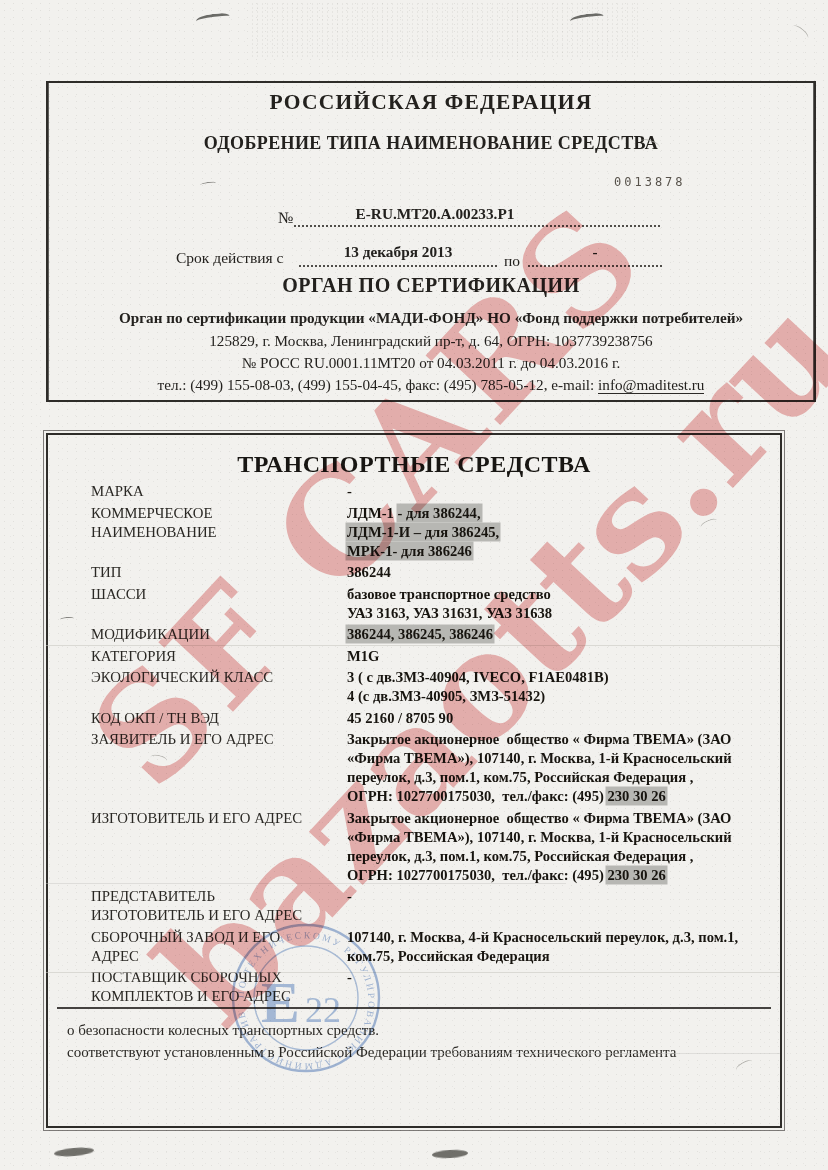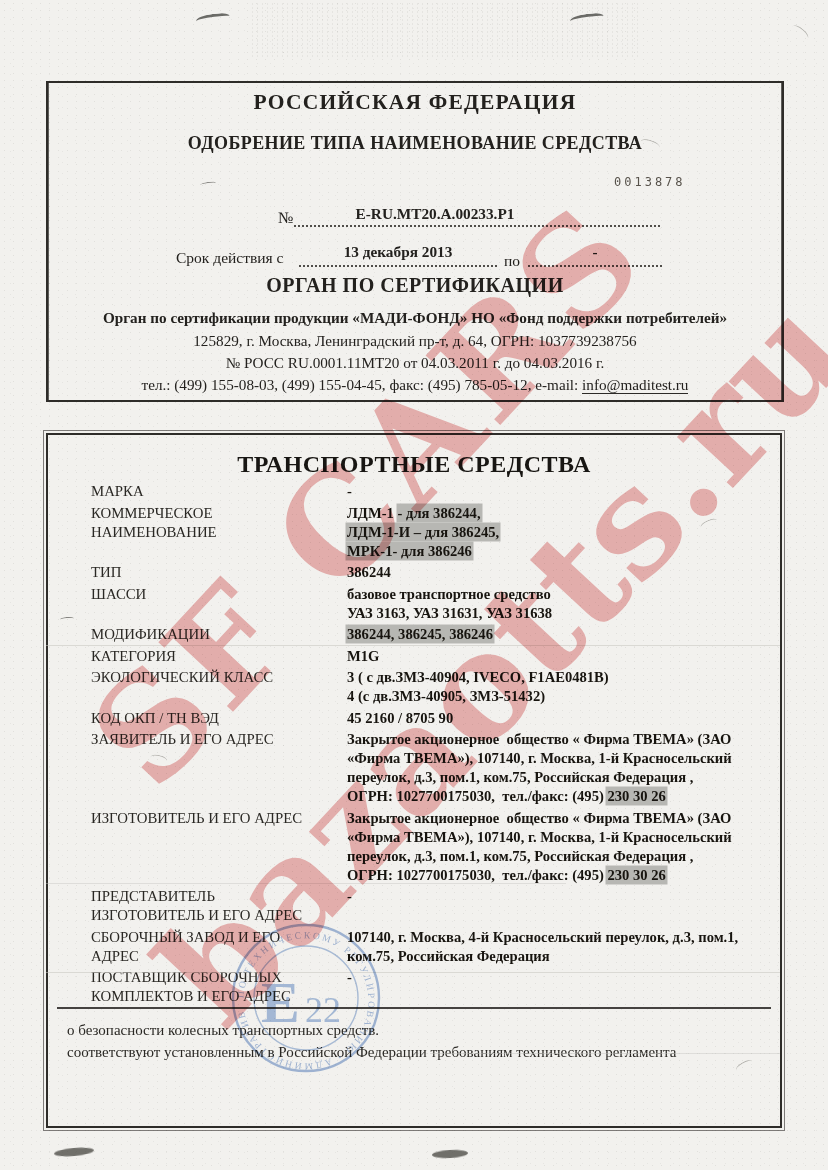--- a/index.html
+++ b/index.html
@@ -8,21 +8,21 @@
   .page::before{content:"";position:absolute;inset:0;pointer-events:none;
         background-image:radial-gradient(rgba(110,108,102,.13) .5px,transparent .6px),
                          radial-gradient(rgba(110,108,102,.09) .5px,transparent .6px);
         background-size:9px 7px,13px 11px;background-position:0 0,4px 3px;}
   .abs{position:absolute;}
   .ctr{left:0;right:0;text-align:center;}
   .b{font-weight:bold;}
   
   .box-top{position:absolute;left:46px;top:81px;width:734px;height:317px;
         border:2px solid #2e2c29;
-        box-shadow:inset 5px 0 0 -4px rgba(46,44,41,.75),inset -5px 0 0 -4px rgba(46,44,41,.75);}
+        box-shadow:inset 5px 0 0 -4px rgba(46,44,41,.75),inset -5px 0 0 -4px rgba(46,44,41,.75);padding-left:32px;}
   .box-main{position:absolute;left:46px;top:433px;width:732px;height:691px;
         border:2px solid #2e2c29;outline:1px solid rgba(46,44,41,.6);outline-offset:2px;}
   
   .country{top:88px;font-size:21.5px;letter-spacing:1.2px;}
   .doctitle{top:131px;font-size:18px;letter-spacing:.4px;}
   .stampnum{left:612px;top:173px;font-family:"DejaVu Sans Mono",monospace;
         font-size:12px;letter-spacing:3px;color:#57524b;}
   .no-sign{left:276px;top:207px;font-size:16px;}
   .dotline{border-bottom:2px dotted #504e4a;height:22px;text-align:center;
         font-size:15.3px;font-weight:bold;}

